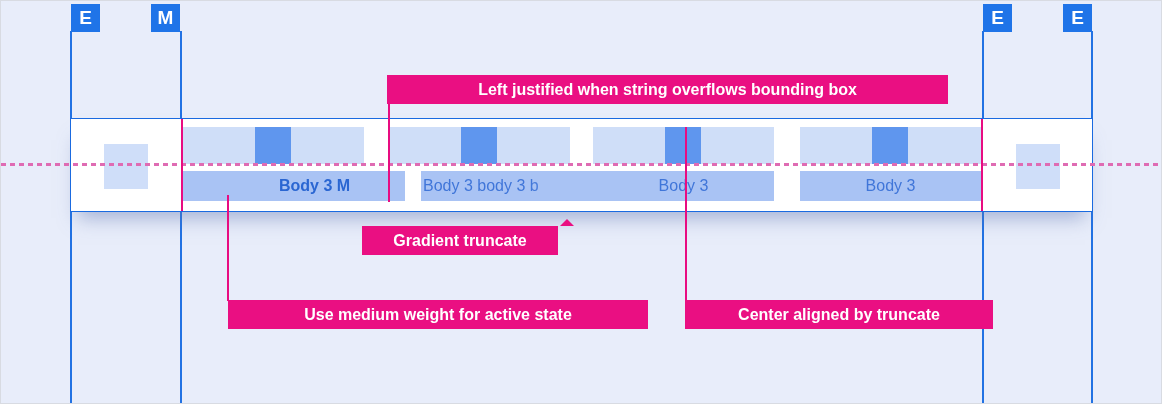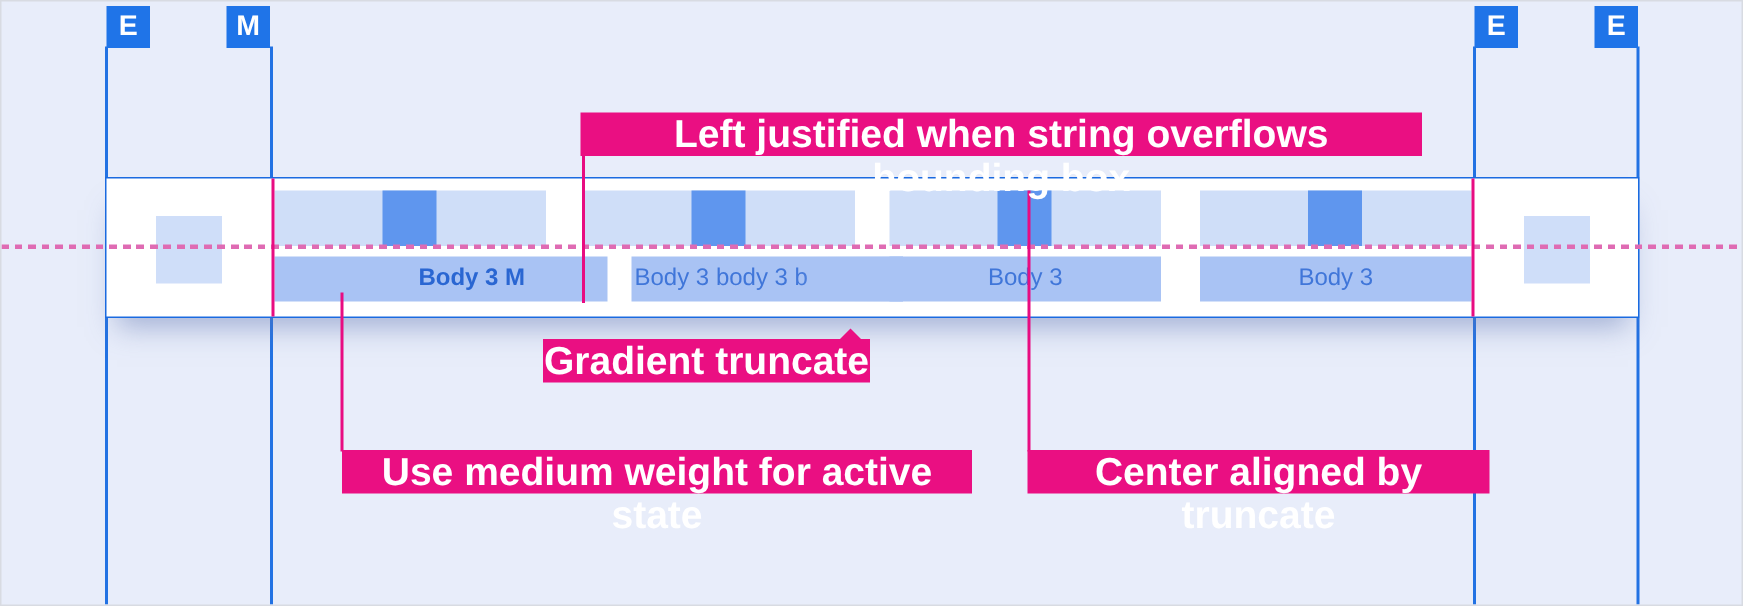--- a/index.html
+++ b/index.html
@@ -84,25 +84,25 @@
     position:absolute;width:2px;background:#e80c81;z-index:5;
   }
   .pointer.p-content-start{left:180px;top:118px;height:92px;}
   .pointer.p-content-end{left:980px;top:118px;height:92px;}
   .pointer.p-overflow{left:387px;top:102px;height:99px;}
   .pointer.p-active{left:226px;top:194px;height:106px;}
   .pointer.p-center{left:684px;top:126px;height:174px;}
   
   .callout{
     position:absolute;height:29px;background:#ea0f82;color:#ffffff;
-    font-weight:bold;font-size:26px;line-height:29px;text-align:center;
+    font-weight:bold;font-size:16px;line-height:29px;text-align:center;
     z-index:6;
   }
   .callout.c-overflow{left:386px;top:74px;width:561px;}
-  .callout.c-truncate{left:361px;top:225px;width:218px;}
+  .callout.c-truncate{left:361px;top:225px;width:196px;}
   .callout.c-truncate::before{
     content:"";position:absolute;top:-7px;left:198px;
     border-left:7px solid rgba(0,0,0,0);
     border-right:7px solid rgba(0,0,0,0);
     border-bottom:7px solid #ea0f82;
   }
   .callout.c-active{left:227px;top:299px;width:420px;}
   .callout.c-center{left:684px;top:299px;width:308px;}
 </style>
 </head>

